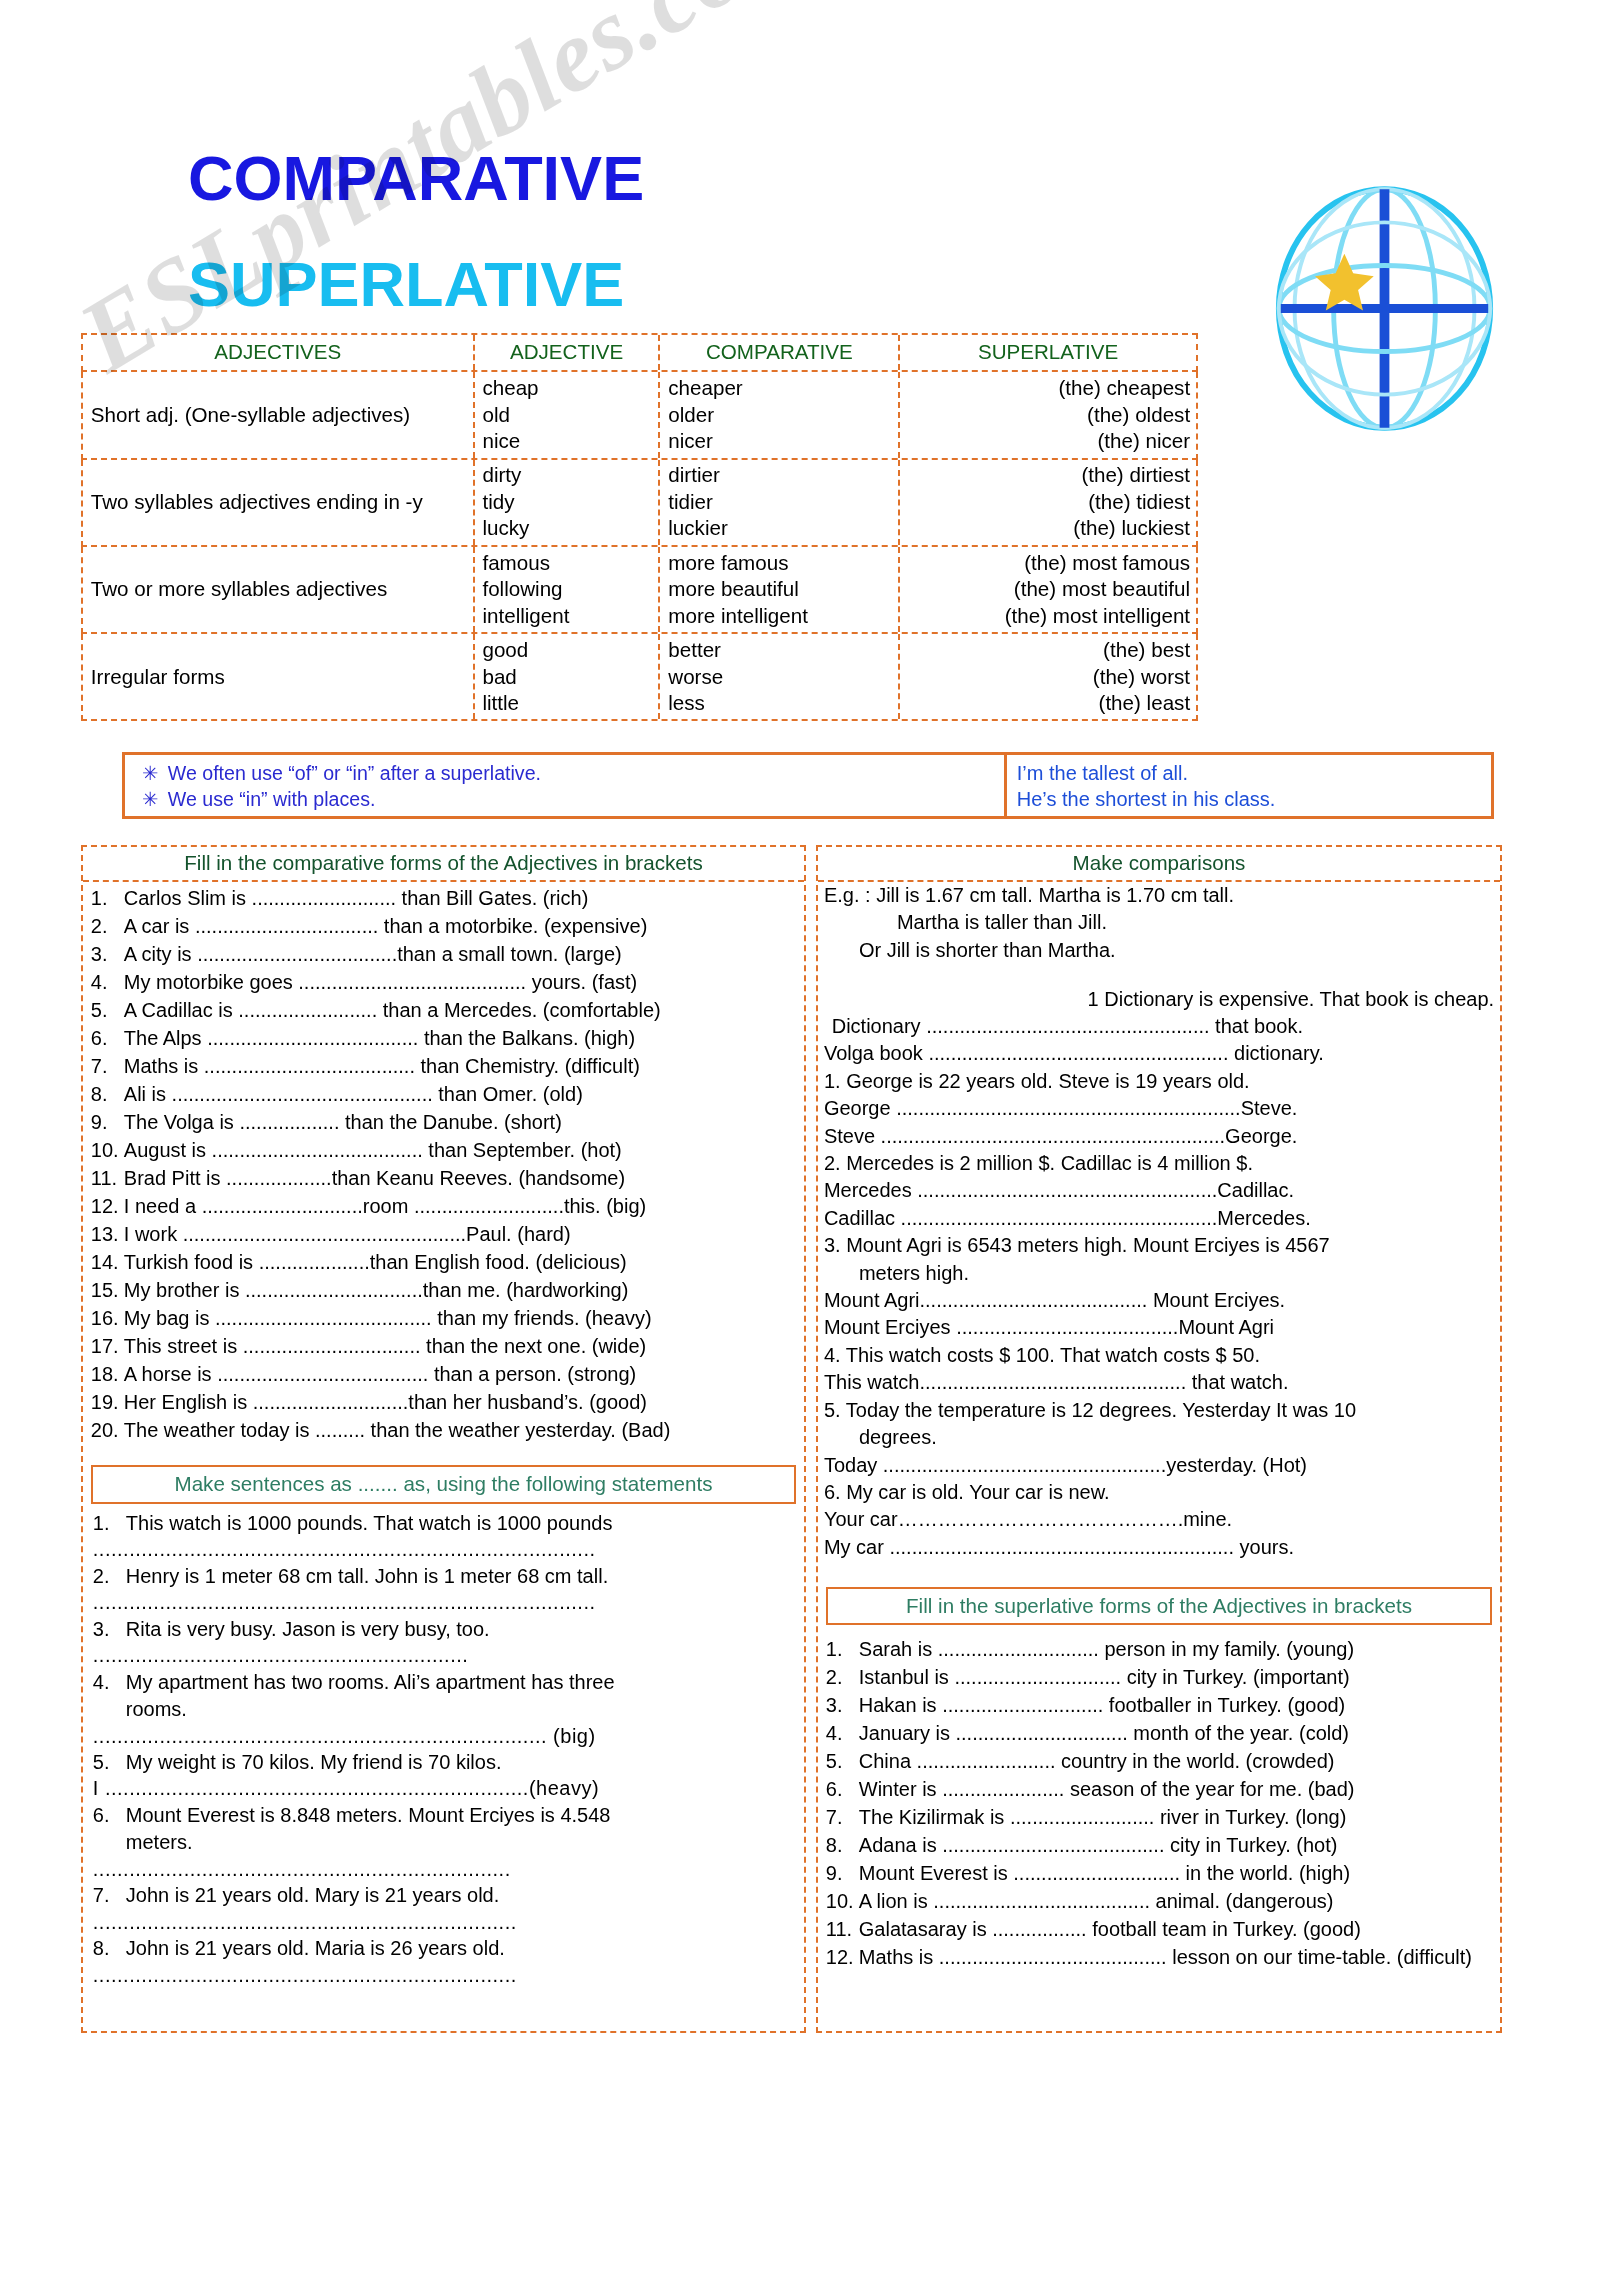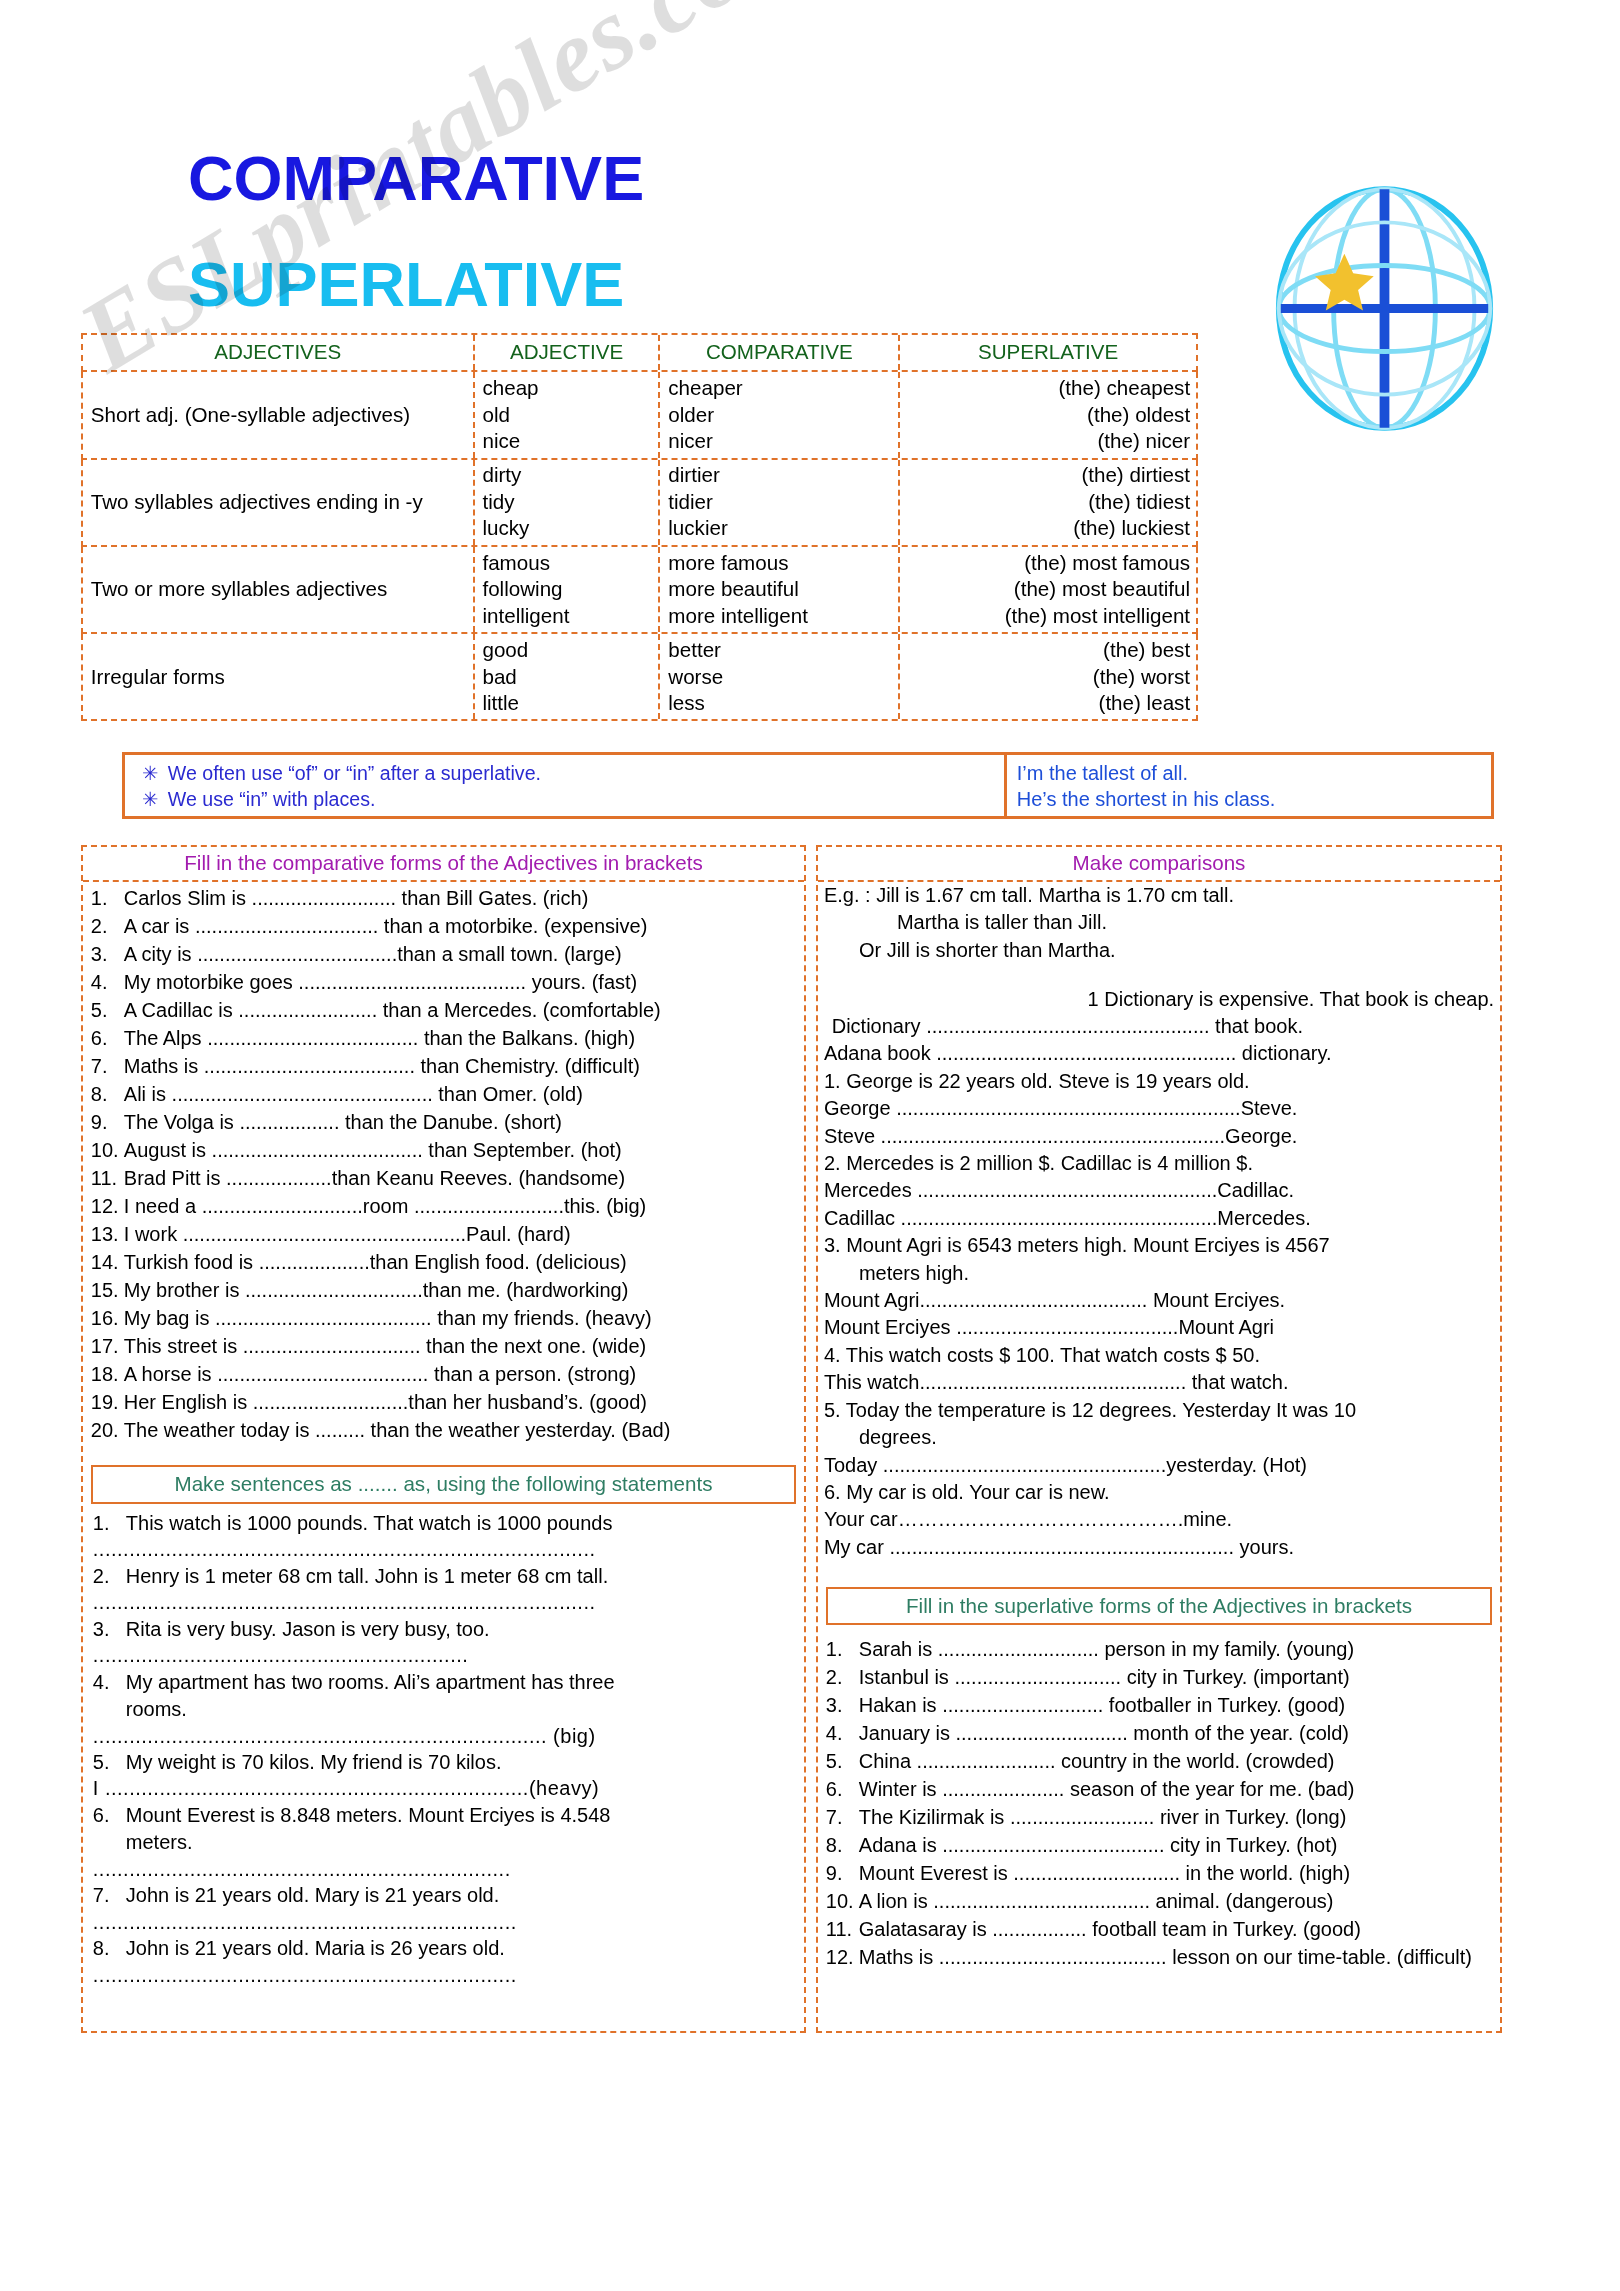--- a/index.html
+++ b/index.html
@@ -165,21 +165,21 @@
     width: 686px;
     height: 1188px;
     border: 2.9px dashed #e0722a;
     box-sizing: border-box;
     z-index: 20;
   }
 
   .dashed-head {
     border-bottom: 2.9px dashed #e0722a;
     text-align: center;
-    color: #a21caf;
+    color: #14532d;
     font-size: 20.6px;
     padding: 3.9px 0 4.9px 0;
   }
 
   .ex-list {
     padding: 2px 5.9px 0 7.8px;
   }
   .ex-item {
     display: flex;
     font-size: 20px;
@@ -519,21 +519,21 @@
   <div class="dashed-head">Make comparisons</div>
 
   <div class="cmp">
     <div class="line">E.g.    : Jill is 1.67 cm tall. Martha is 1.70 cm tall.</div>
     <div class="line indent2">Martha is taller than Jill.</div>
     <div class="line indent3">Or   Jill is shorter than Martha.</div>
     <div class="gap"></div>
 
     <div class="line indent4">1     Dictionary is expensive. That book is cheap.</div>
     <div class="line indent1">Dictionary  ................................................... that book.</div>
-    <div class="line">Adana book  ...................................................... dictionary.</div>
+    <div class="line">Volga book  ...................................................... dictionary.</div>
 
     <div class="line">1.   George is 22 years old. Steve is 19 years old.</div>
     <div class="line">George ..............................................................Steve.</div>
     <div class="line">Steve ..............................................................George.</div>
 
     <div class="line">2.   Mercedes is 2 million $. Cadillac is 4 million $.</div>
     <div class="line">Mercedes ......................................................Cadillac.</div>
     <div class="line">Cadillac .........................................................Mercedes.</div>
 
     <div class="line">3.   Mount Agri is 6543 meters high. Mount Erciyes is 4567</div>

